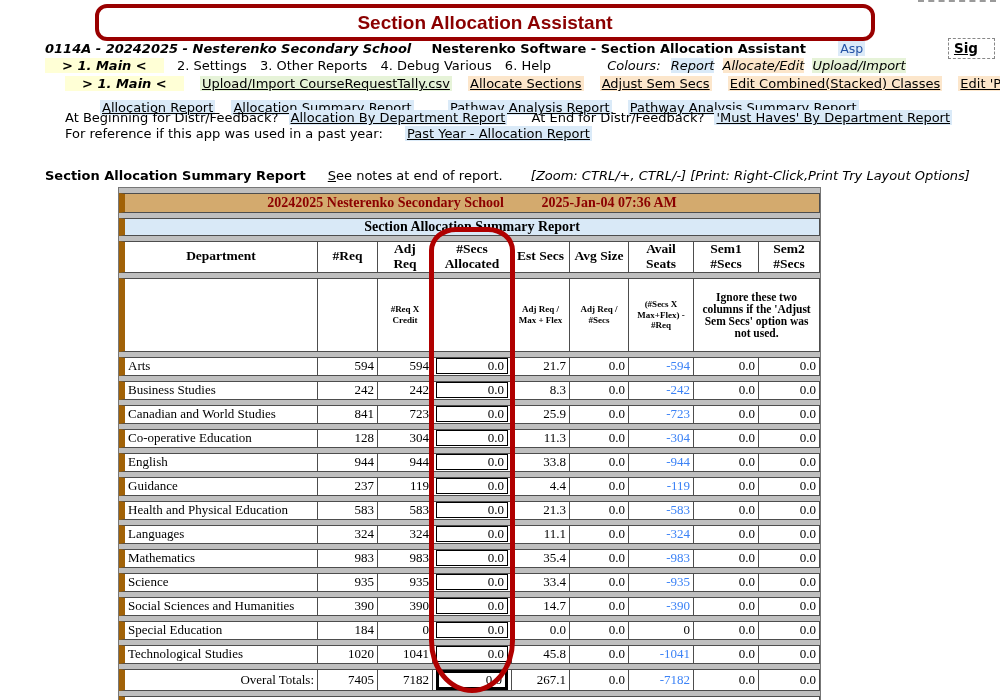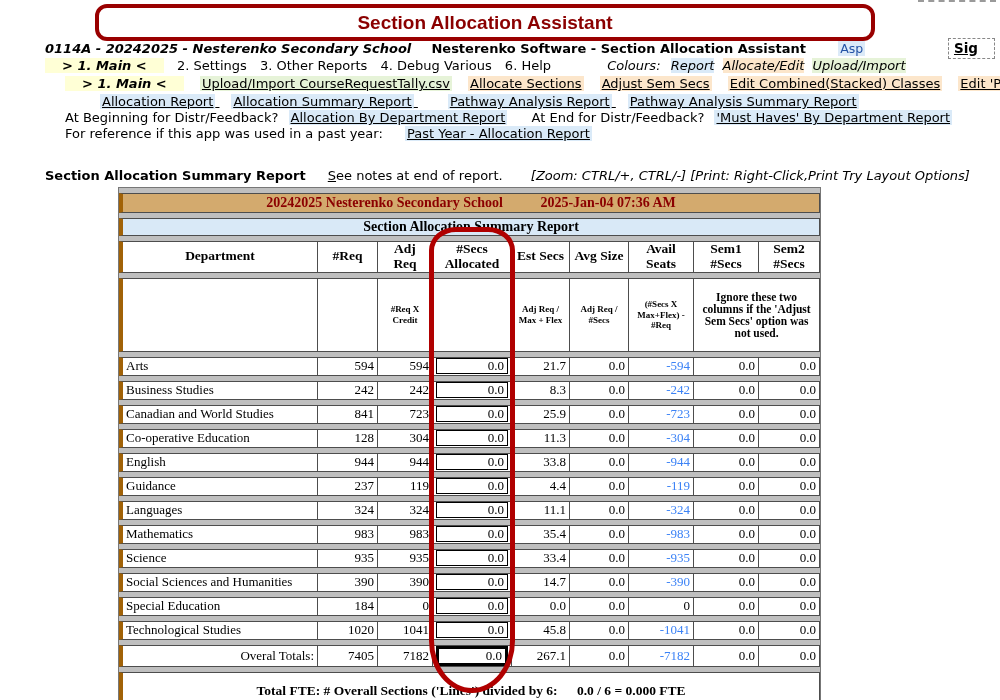--- a/index.html
+++ b/index.html
@@ -15,21 +15,21 @@
   .app-line { position:absolute; left:45px; top:41px; width:955px; white-space:nowrap; font-size:13px; }
   .school-info { font-weight:bold; font-style:italic; }
   .software-title { font-weight:bold; margin-left:16px; }
   .asp-link { color:#2453a6; background:#dceaf8; margin-left:28px; padding:0 2px; font-size:12.5px; }
   .sig-box { position:absolute; right:5px; top:38px; border:1px dashed #888; padding:1px 16px 2px 5px;
     font-weight:bold; text-decoration:underline; font-size:13.5px; background:#fff; }
 
   .menu-line { position:absolute; white-space:nowrap; font-size:13px; }
   .m1 { left:45px; top:58px; }
   .m2 { left:65px; top:76px; }
-  .m3 { left:100px; top:94px;text-decoration:underline; }
+  .m3 { left:100px; top:100px;text-decoration:underline; }
   .m4 { left:65px; top:110px; }
   .m5 { left:65px; top:126px; }
   .main-marker { font-weight:bold; font-style:italic; background:#ffffd6; padding:0 17px; }
   .menu-item { margin-left:9px; }
   .colours { font-style:italic; margin-left:52px; }
   .bg-blue { background:#daeaf8; }
   .bg-orange { background:#fce6cb; }
   .bg-green { background:#e6f3d8; }
   .lnk { color:#000; text-decoration:underline; padding:0 2px; }
   .gap-sm { margin-left:12px; }
@@ -41,21 +41,21 @@
   .report-line .rt { font-weight:bold; }
   .report-line .notes { display:inline-block; margin-left:18px; }
   .report-line .notes::first-letter { text-decoration:underline; }
   .report-line .zp { font-style:italic; margin-left:24px; }
 
   table.report { position:absolute; left:118px; top:187px; width:701px; table-layout:fixed;
     border-collapse:separate; border-spacing:0 5px; background:#bfbfbf; border:1px solid #777;
     font-family:"Liberation Serif", serif; }
   table.report td, table.report th { background:#fff; border:1px solid #4d4d4d; border-left:none;
     font-size:13px; height:19px; padding:0 3px; overflow:hidden; }
-  table.report td:first-child, table.report th:first-child { border-left:4px solid #a16207; }
+  table.report td:first-child, table.report th:first-child { border-left:6px solid #a16207; }
   tr.tan-row td { background:#d3aa6e; color:#8b0000; font-weight:bold; text-align:center; height:20px; font-size:14px; }
   tr.tan-row .dt { margin-left:34px; }
   tr.blue-row td { background:#d9e9f7; font-weight:bold; text-align:center; height:18px; font-size:14px; }
   tr.colhead th { font-weight:bold; text-align:center; vertical-align:middle; white-space:pre-line;
     height:19px; line-height:1.1; font-size:13.5px; }
   tr.subhead td { height:50px; vertical-align:middle; text-align:center; font-weight:bold;
     white-space:pre-line; line-height:1.15; }
   tr.subhead td.tiny { font-size:9px; }
   tr.subhead td.note { font-size:11.5px; white-space:normal; line-height:1.05; padding:12px 2px; }
   td.dept { text-align:left; }
@@ -261,20 +261,33 @@
         <td class="secs-cell">
           <div class="secs-box">0.0</div>
         </td>
         <td class="num">4.4</td>
         <td class="num">0.0</td>
         <td class="num neg">-119</td>
         <td class="num">0.0</td>
         <td class="num">0.0</td>
       </tr>
       <tr>
+        <td class="dept">Health and Physical Education</td>
+        <td class="num">583</td>
+        <td class="num">583</td>
+        <td class="secs-cell">
+          <div class="secs-box">0.0</div>
+        </td>
+        <td class="num">21.3</td>
+        <td class="num">0.0</td>
+        <td class="num neg">-583</td>
+        <td class="num">0.0</td>
+        <td class="num">0.0</td>
+      </tr>
+      <tr>
         <td class="dept">Languages</td>
         <td class="num">324</td>
         <td class="num">324</td>
         <td class="secs-cell">
           <div class="secs-box">0.0</div>
         </td>
         <td class="num">11.1</td>
         <td class="num">0.0</td>
         <td class="num neg">-324</td>
         <td class="num">0.0</td>

